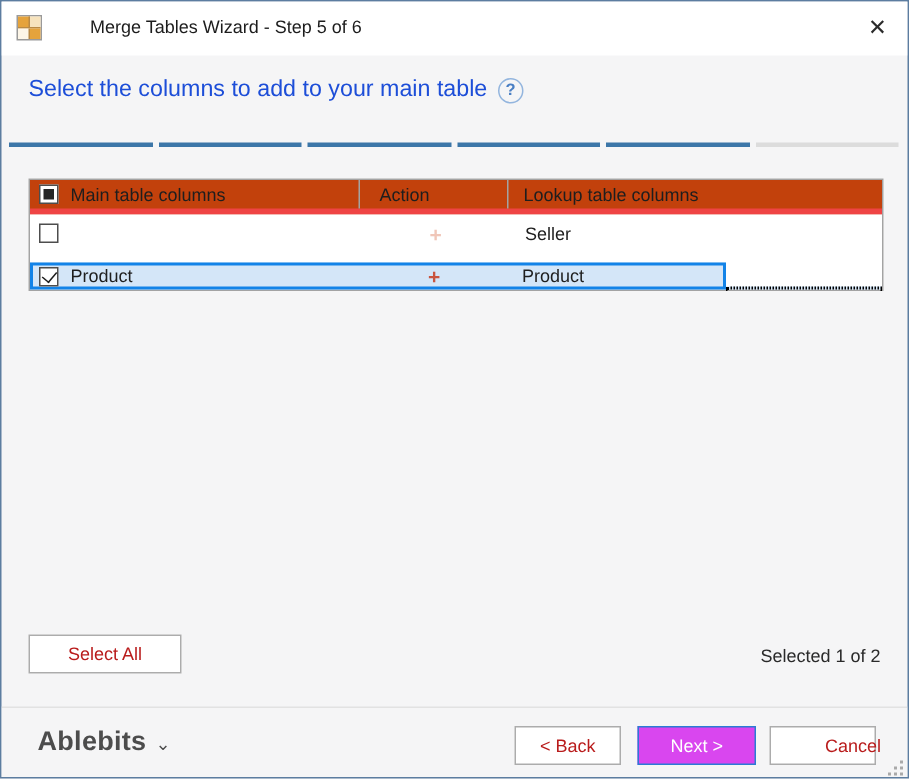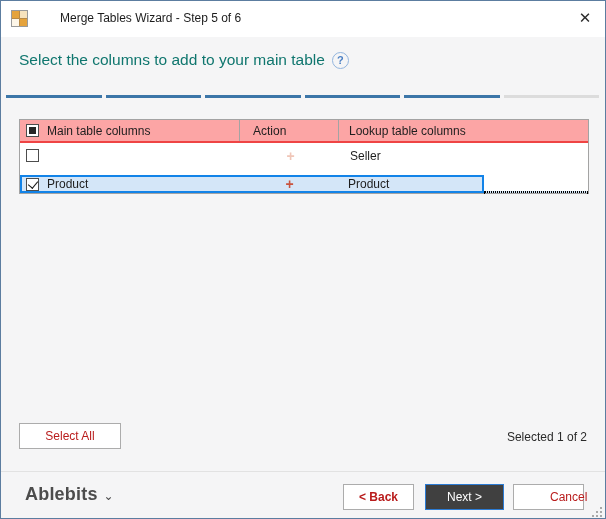--- a/index.html
+++ b/index.html
@@ -16,33 +16,33 @@
   .app-icon span:nth-child(1){ background:#e5a33c; border-right:1px solid #b98a45; border-bottom:1px solid #b98a45;}
   .app-icon span:nth-child(2){ background:#f7e3bd; border-bottom:1px solid #b98a45;}
   .app-icon span:nth-child(3){ background:#fdf6e8; border-right:1px solid #b98a45;}
   .app-icon span:nth-child(4){ background:#e5a33c; }
   .title-text { position:absolute; left:35px; top:10px; font-size:12px; color:#1c1c1c;margin-left:24px; }
   .close-btn { position:absolute; right:6px; top:4px; width:28px; height:26px;
     display:flex; align-items:center; justify-content:center;
     font-size:15px; color:#2b2b2b; cursor:pointer; background:transparent; border:none; }
   
   .heading-row { position:absolute; left:18px; top:50px; display:flex; align-items:center; gap:7px; }
-  .heading { font-size:15.5px; color:#0f766e; }
+  .heading { font-size:15.5px; color:#1d4ed8; }
   .help-icon { width:17px; height:17px; border-radius:50%; border:1px solid #93b5de;
     color:#4a7fc4; font-size:11px; font-weight:bold; display:flex; align-items:center;
     justify-content:center; cursor:pointer; }
   
   .progress { position:absolute; left:5px; top:94px; width:593px; height:3px; display:flex; gap:4px; }
   .progress .seg { flex:1; height:3px; }
   .progress .on  { background:#3c76a8; }
   .progress .off { background:#dcdcdc; }
   
   .grid { position:absolute; left:18px; top:118px; width:570px; background:#fff;
     border:1px solid #a3a3a3; font-size:12px; color:#1e1e1e; }
-  .g-header { display:flex; height:23px; background:#fca5a5; border-bottom:2px solid #ef4444; }
+  .g-header { display:flex; height:23px; background:#c2410c; border-bottom:4px solid #ef4444; }
   .g-header .c1 { width:220px; display:flex; align-items:center; padding-left:6px; gap:8px;
     border-right:1px solid #a3a3a3; }
   .g-header .c2 { width:99px; display:flex; align-items:center; padding-left:13px;
     border-right:1px solid #a3a3a3; }
   .g-header .c3 { flex:1; display:flex; align-items:center; padding-left:10px; }
   .g-row { display:flex; height:25px; background:#ffffff; }
   .row-plain .c1 { width:221px; display:flex; align-items:center; padding-left:6px; gap:8px; }
   .row-plain .c2 { width:99px; display:flex; align-items:center; justify-content:center; }
   .row-plain .c3 { flex:1; display:flex; align-items:center; padding-left:10px; }
   .row-selected { background:transparent;align-items:flex-end; }
@@ -68,23 +68,23 @@
     font-family:"Liberation Sans", sans-serif; cursor:pointer; }
   #select-all   { position:absolute; left:18px;  top:422px; width:102px; height:26px; }
   #unselect-all { position:absolute; left:128px; top:422px; width:110px; height:26px; }
   .status { position:absolute; right:18px; top:429px; font-size:12px; color:#2a2a2a; }
   
   .divider { position:absolute; left:0; top:470px; width:100%; height:1px; background:#e2e2e2; }
   .footer { position:absolute; left:0; top:471px; width:100%; height:48px; background:#f5f5f6; }
   .brand { position:absolute; left:24px; top:12px; font-size:18px; font-weight:bold;
     color:#4c4c4c; letter-spacing:0.2px; display:flex; align-items:center; gap:6px; cursor:pointer;text-align:center; }
   .brand .chev { font-size:12px; font-weight:normal; color:#4c4c4c; margin-top:3px; }
-  #back-btn   { position:absolute; left:342px; top:12px; width:71px; height:26px;font-weight:bold; }
+  #back-btn   { position:absolute; left:342px; top:12px; width:71px; height:26px; }
   #next-btn   { position:absolute; left:424px; top:12px; width:79px; height:26px;
-    background:#404040; border:1px solid #2b7bd4; color:#ffffff; }
+    background:#d946ef; border:1px solid #2b7bd4; color:#ffffff; }
   #cancel-btn { position:absolute; left:512px; top:12px; width:71px; height:26px;padding-left:36px; }
   .grip { position:absolute; right:3px; bottom:3px; width:10px; height:10px; }
   .grip i { position:absolute; width:2px; height:2px; background:#a9a9a9; }
   .grip i:nth-child(1){ right:0; bottom:0; } .grip i:nth-child(2){ right:4px; bottom:0; }
   .grip i:nth-child(3){ right:8px; bottom:0; } .grip i:nth-child(4){ right:0; bottom:4px; }
   .grip i:nth-child(5){ right:4px; bottom:4px; } .grip i:nth-child(6){ right:0; bottom:8px; }
 </style>
 </head>
 <body>
 

